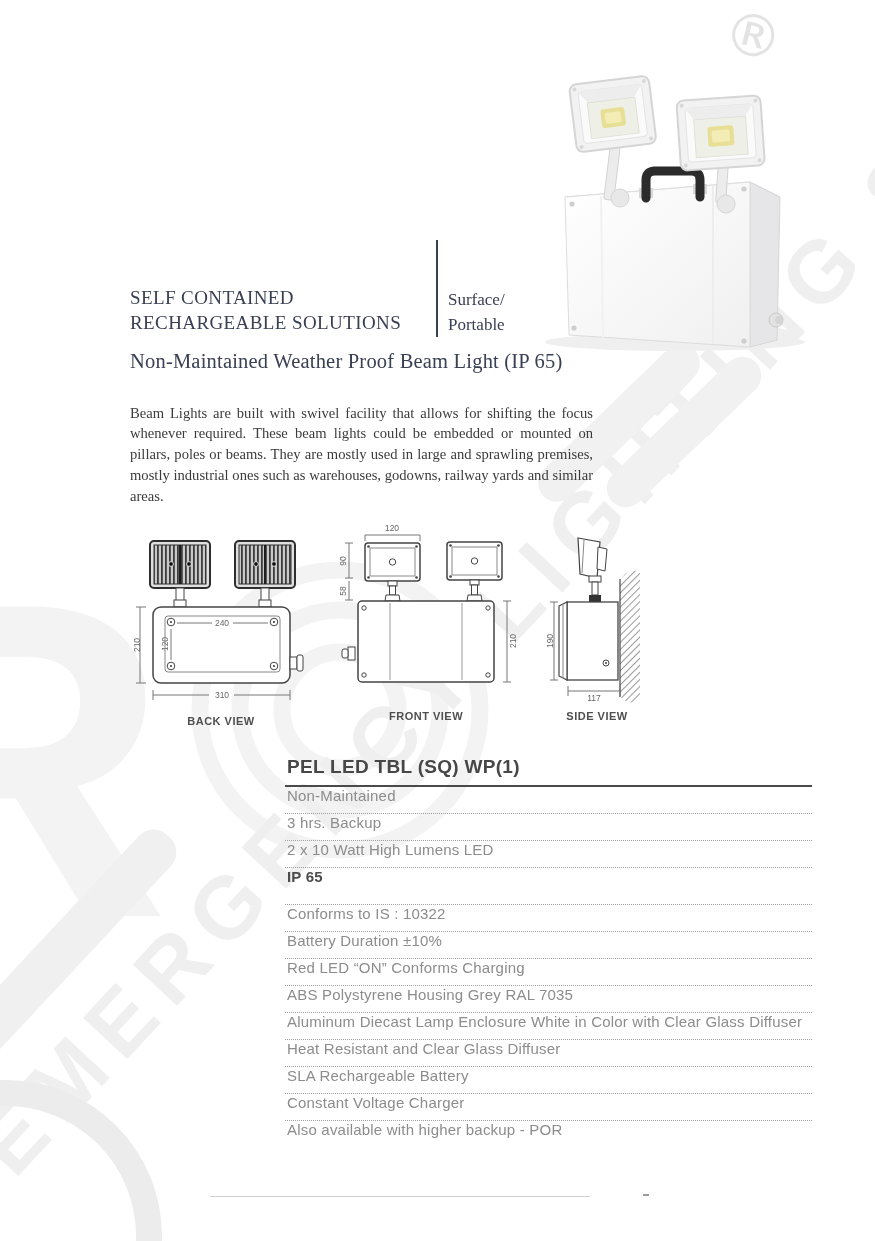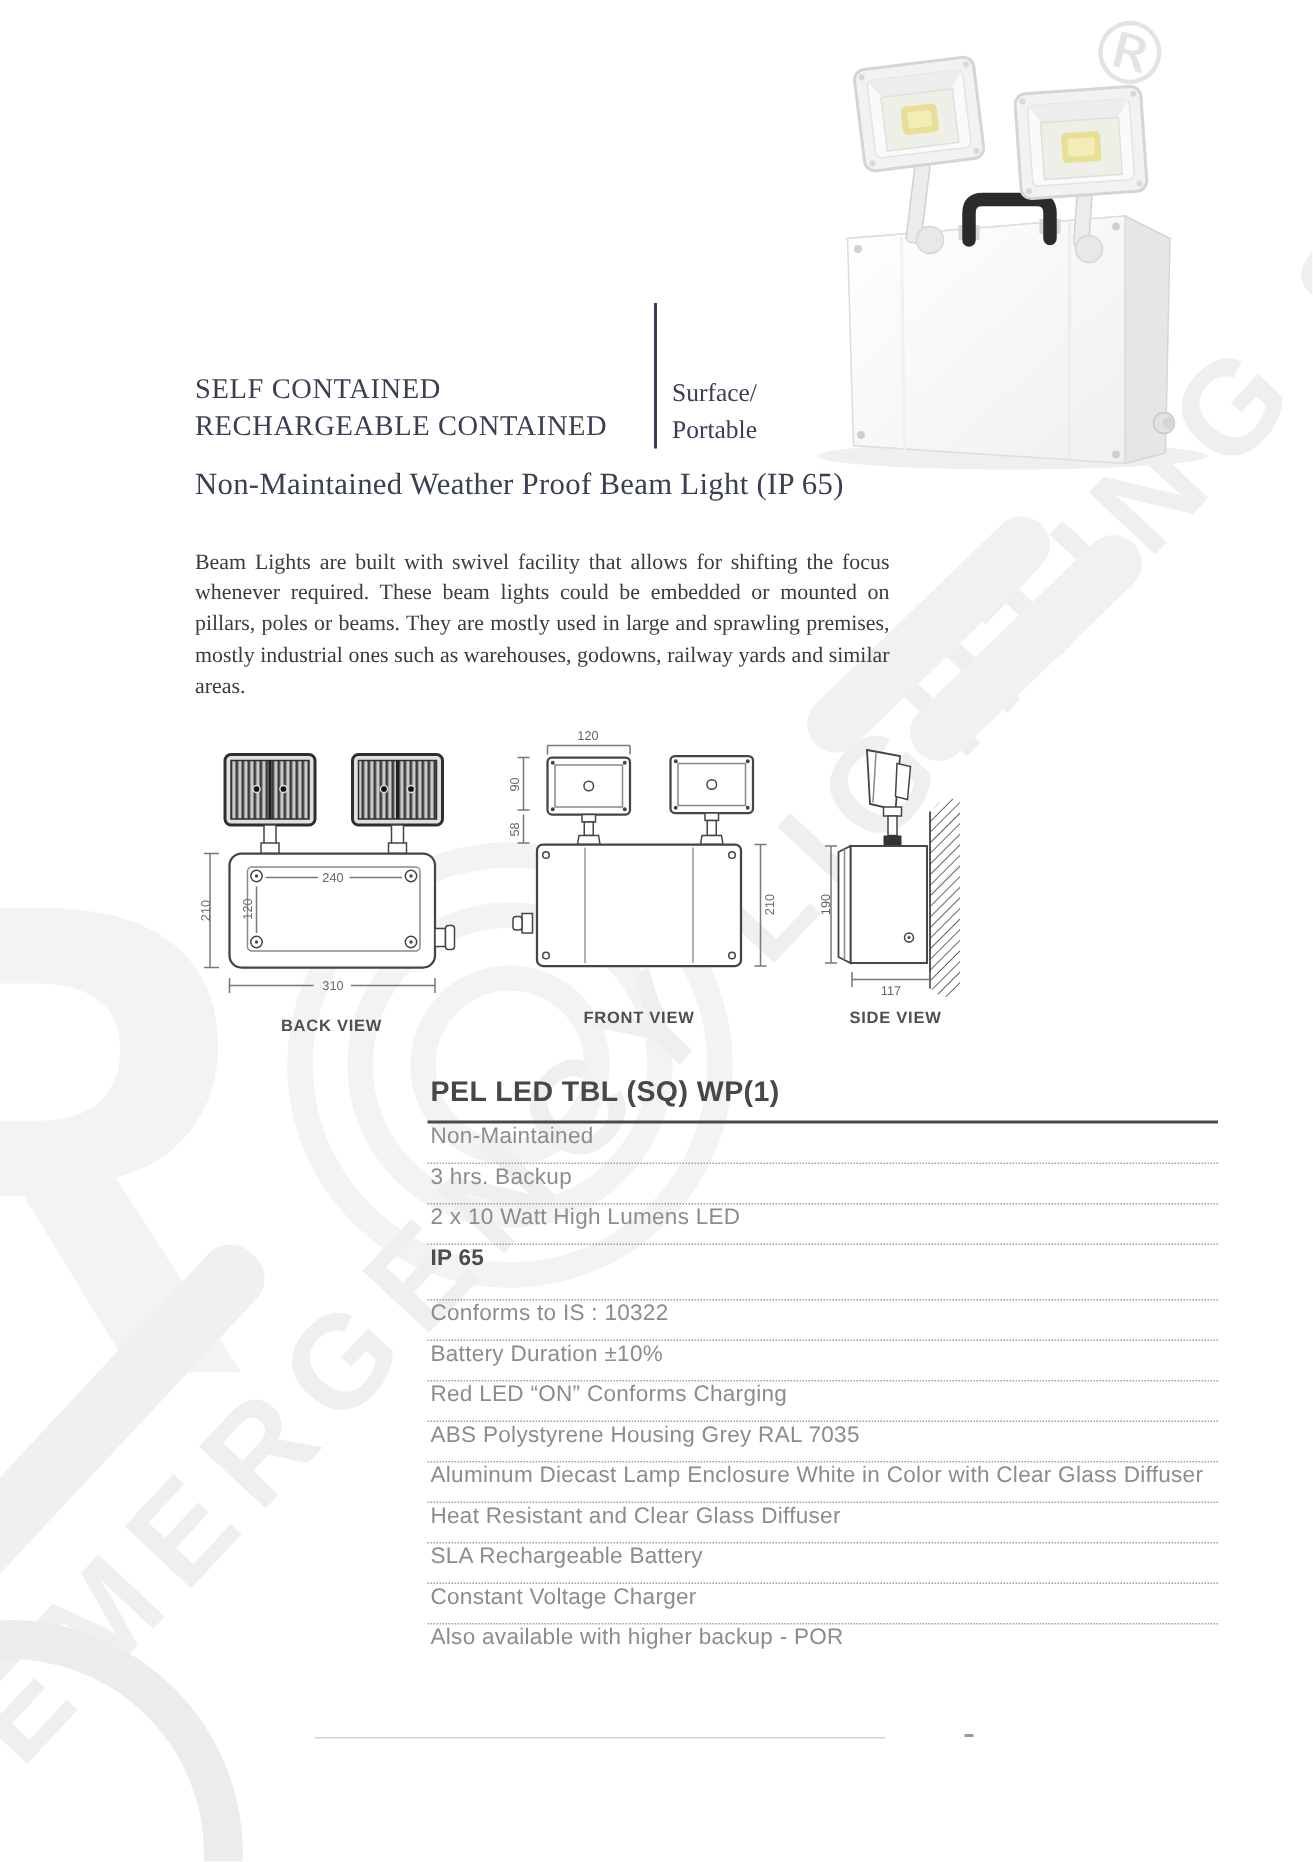--- a/index.html
+++ b/index.html
@@ -14,21 +14,21 @@
   .wm-tagline{position:absolute;left:-45px;top:1125px;transform:rotate(-47deg);
           transform-origin:left top;font-size:88px;font-weight:bold;letter-spacing:14px;
           color:#efefef;white-space:nowrap;font-family:"Liberation Sans",sans-serif;}
   .wm-bar{position:absolute;background:#f1f1f1;border-radius:20px;}
   .wm-bar.b1{left:600px;top:318px;width:38px;height:210px;transform:rotate(46deg);}
   .wm-bar.b2{left:665px;top:332px;width:38px;height:200px;transform:rotate(46deg);}
   .wm-bar.b3{left:34px;top:792px;width:44px;height:330px;transform:rotate(43deg);background:#f0f0f0;}
   .wm-arc{position:absolute;left:-150px;top:1080px;width:260px;height:260px;border-radius:50%;
           border:26px solid #ececec;}
   
-  .content{position:absolute;inset:0;z-index:1;}
+  .content{position:absolute;inset:0;z-index:1;margin-top:38px;}
   .serif{font-family:"Liberation Serif",serif;}
   .title-block{position:absolute;left:130px;top:247px;font-size:19px;line-height:25px;
           color:#3a4053;letter-spacing:.4px;}
   .divider{position:absolute;left:436px;top:202px;width:1.5px;height:97px;background:#3a4053;}
   .mount{position:absolute;left:448px;top:249px;font-size:17px;line-height:25px;color:#3a4053;}
   .subtitle{position:absolute;left:130px;top:312px;font-size:20.5px;color:#3a4053;letter-spacing:.2px;}
   .desc{position:absolute;left:130px;top:350px;width:463px;font-size:14.6px;line-height:20.8px;
           color:#3b3b3b;text-align:justify;}
   
   .spec{position:absolute;left:285px;top:714px;width:527px;}
@@ -139,21 +139,21 @@
         <rect x="167" y="72" width="18" height="12" rx="2" fill="#f3ecb4"></rect>
         <circle cx="139" cy="45" r="2" fill="#d8d8d8"></circle>
           <circle cx="213" cy="45" r="2" fill="#d8d8d8"></circle>
         <circle cx="139" cy="105" r="2" fill="#d8d8d8"></circle>
           <circle cx="213" cy="105" r="2" fill="#d8d8d8"></circle>
       </g>
     </svg>
 
     <div class="title-block serif">
       <div>SELF CONTAINED</div>
-      <div>RECHARGEABLE CONTAINED</div>
+      <div>RECHARGEABLE SOLUTIONS</div>
     </div>
     <div class="divider"></div>
     <div class="mount serif">
       <div>Surface/</div>
       <div>Portable</div>
     </div>
     <div class="subtitle serif">Non-Maintained Weather Proof Beam Light (IP 65)</div>
     <p class="desc serif">Beam Lights are built with swivel facility that allows for shifting the focus whenever required. These beam lights could be embedded or mounted on pillars, poles or beams. They are mostly used in large and sprawling premises, mostly industrial ones such as warehouses, godowns, railway yards and similar areas.</p>
 
     <svg class="dwg-back" width="190" height="212" viewBox="0 0 190 212">

